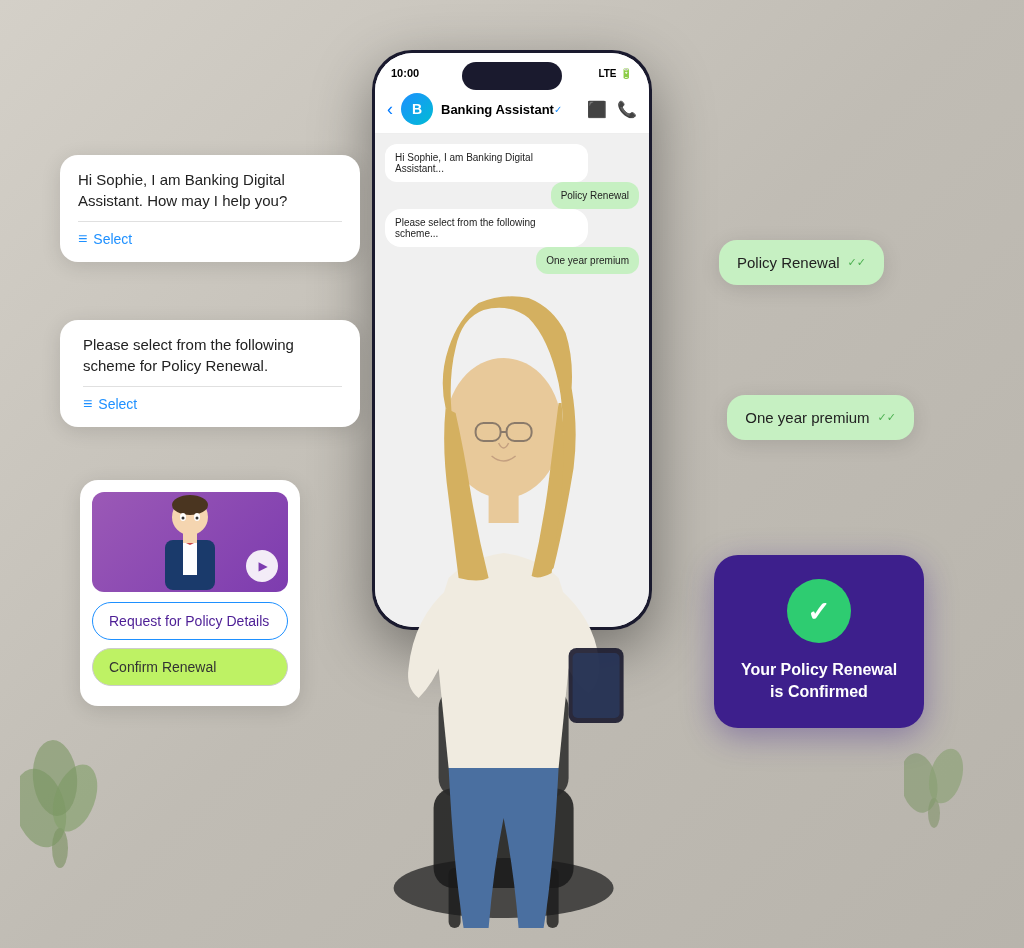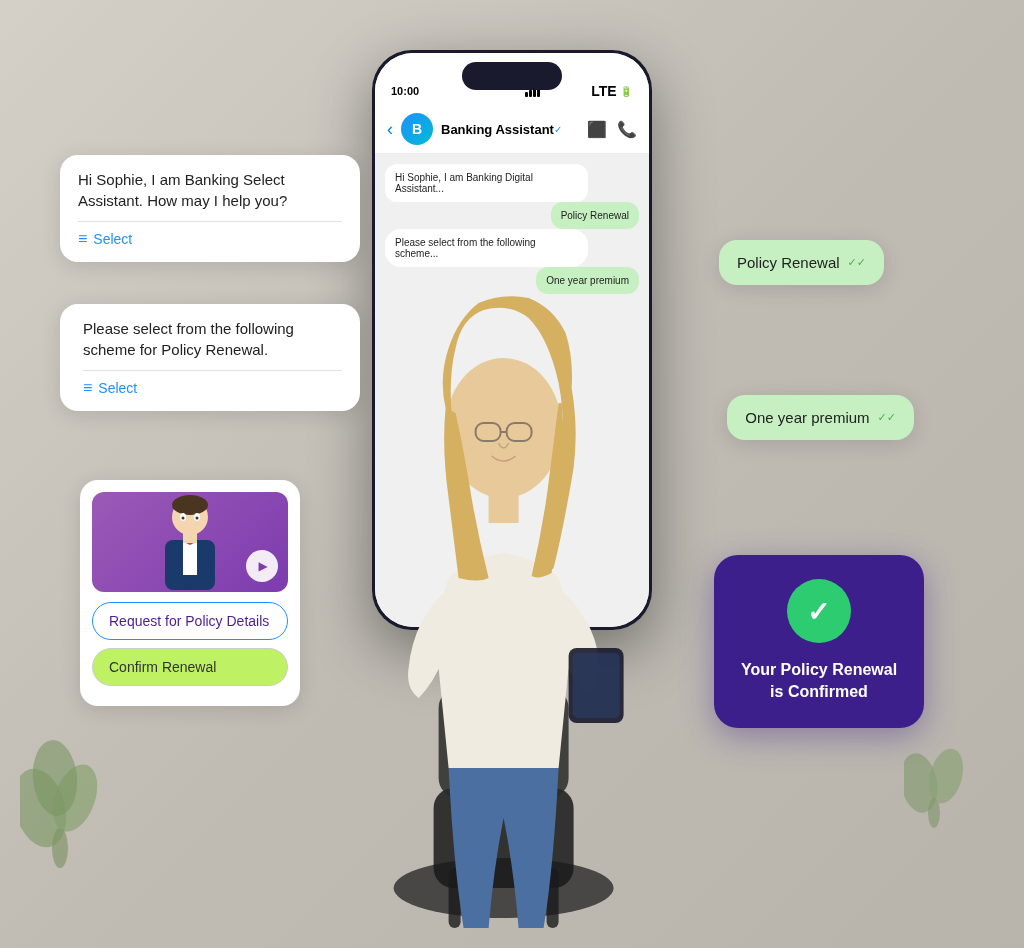--- a/index.html
+++ b/index.html
@@ -65,21 +65,21 @@
       left: 50%;
       transform: translateX(-50%);
       width: 100px;
       height: 28px;
       background: #1a1a2e;
       border-radius: 14px;
       z-index: 10;
     }
     .status-bar {
       background: white;
-      padding: 30px 16px 6px;
+      padding: 14px 16px 6px;
       display: flex;
       justify-content: space-between;
       align-items: center;
       font-size: 10px;
       font-weight: 600;
     }
     .status-bar .time { font-size: 11px; font-weight: 700; color: #000; }
     .status-icons { display: flex; gap: 4px; align-items: center; color: #000; }
     .signal-bars { display: flex; gap: 1px; align-items: flex-end; }
     .signal-bar { width: 3px; background: #000; border-radius: 1px; }
@@ -119,21 +119,21 @@
     .floating-bubble {
       position: absolute;
       background: white;
       border-radius: 18px;
       padding: 14px 18px;
       box-shadow: 0 4px 20px rgba(0,0,0,0.12);
       max-width: 300px;
     }
     .floating-bubble.bot { left: 60px; }
     .floating-bubble.bot-1 { top: 155px; }
-    .floating-bubble.bot-2 { top: 304px; padding-left: 23px; }
+    .floating-bubble.bot-2 { top: 320px; padding-left: 23px; }
 
     .bubble-text { font-size: 15px; color: #222; line-height: 1.4; margin-bottom: 10px; }
     .bubble-divider { height: 1px; background: #e0e0e0; margin: 8px 0; }
     .select-btn {
       color: #1e90ff;
       font-size: 14px;
       font-weight: 500;
       display: flex;
       align-items: center;
       gap: 6px;
@@ -278,21 +278,21 @@
 
     <div class="status-bar">
       <span class="time">10:00</span>
       <div class="status-icons">
         <div class="signal-bars">
           <div class="signal-bar" style="height:5px"></div>
           <div class="signal-bar" style="height:7px"></div>
           <div class="signal-bar" style="height:9px"></div>
           <div class="signal-bar" style="height:11px"></div>
         </div>
-        <span style="font-size:14px;font-weight:700;margin-left:47px;">LTE</span>
+        <span style="font-size:10px;font-weight:700;margin-left:47px;">LTE</span>
         <span>🔋</span>
       </div>
     </div>
 
     <div class="chat-header">
       <span class="back-btn">‹</span>
       <div class="avatar-circle">B</div>
       <div>
         <div style="display:flex;align-items:center;">
           <span class="chat-name">Banking Assistant</span>
@@ -317,21 +317,21 @@
         Please select from the following scheme...
       </div>
       <div style="background:#c6f0c2;border-radius:12px;padding:8px 10px;font-size:10px;max-width:70%;margin-left:auto;color:#222;">
         One year premium
       </div>
     </div>
   </div>
 </div>
 
 <div class="floating-bubble bot bot-1">
-  <p class="bubble-text">Hi Sophie, I am Banking Select Assistant. How may I help you?</p>
+  <p class="bubble-text">Hi Sophie, I am Banking Digital Assistant. How may I help you?</p>
   <div class="bubble-divider"></div>
   <div class="select-btn">
     <span class="select-icon">≡</span>
     <span>Select</span>
   </div>
 </div>
 
 <div class="floating-bubble user user-1">
   <div style="display:flex;align-items:center;justify-content:space-between;">
     <span class="user-bubble-text">Policy Renewal</span>

